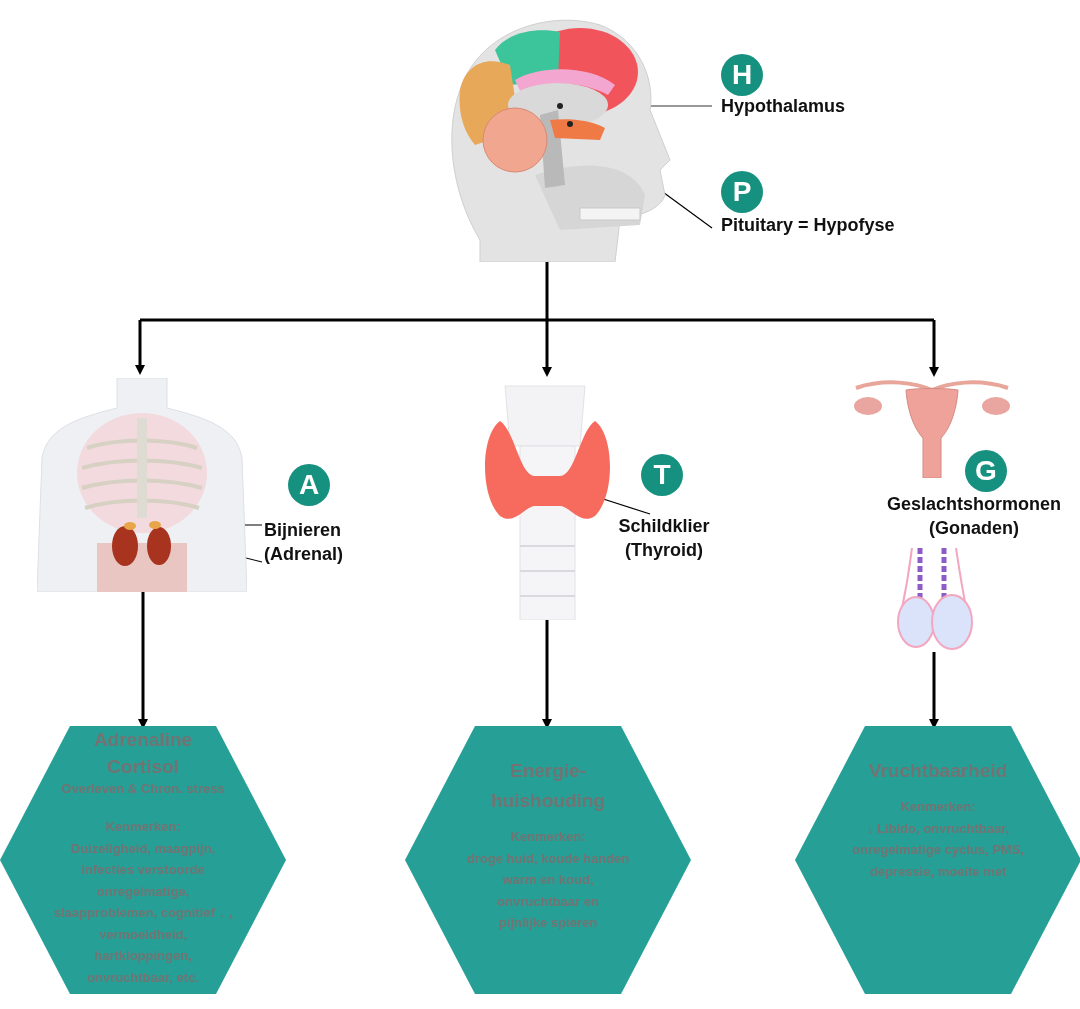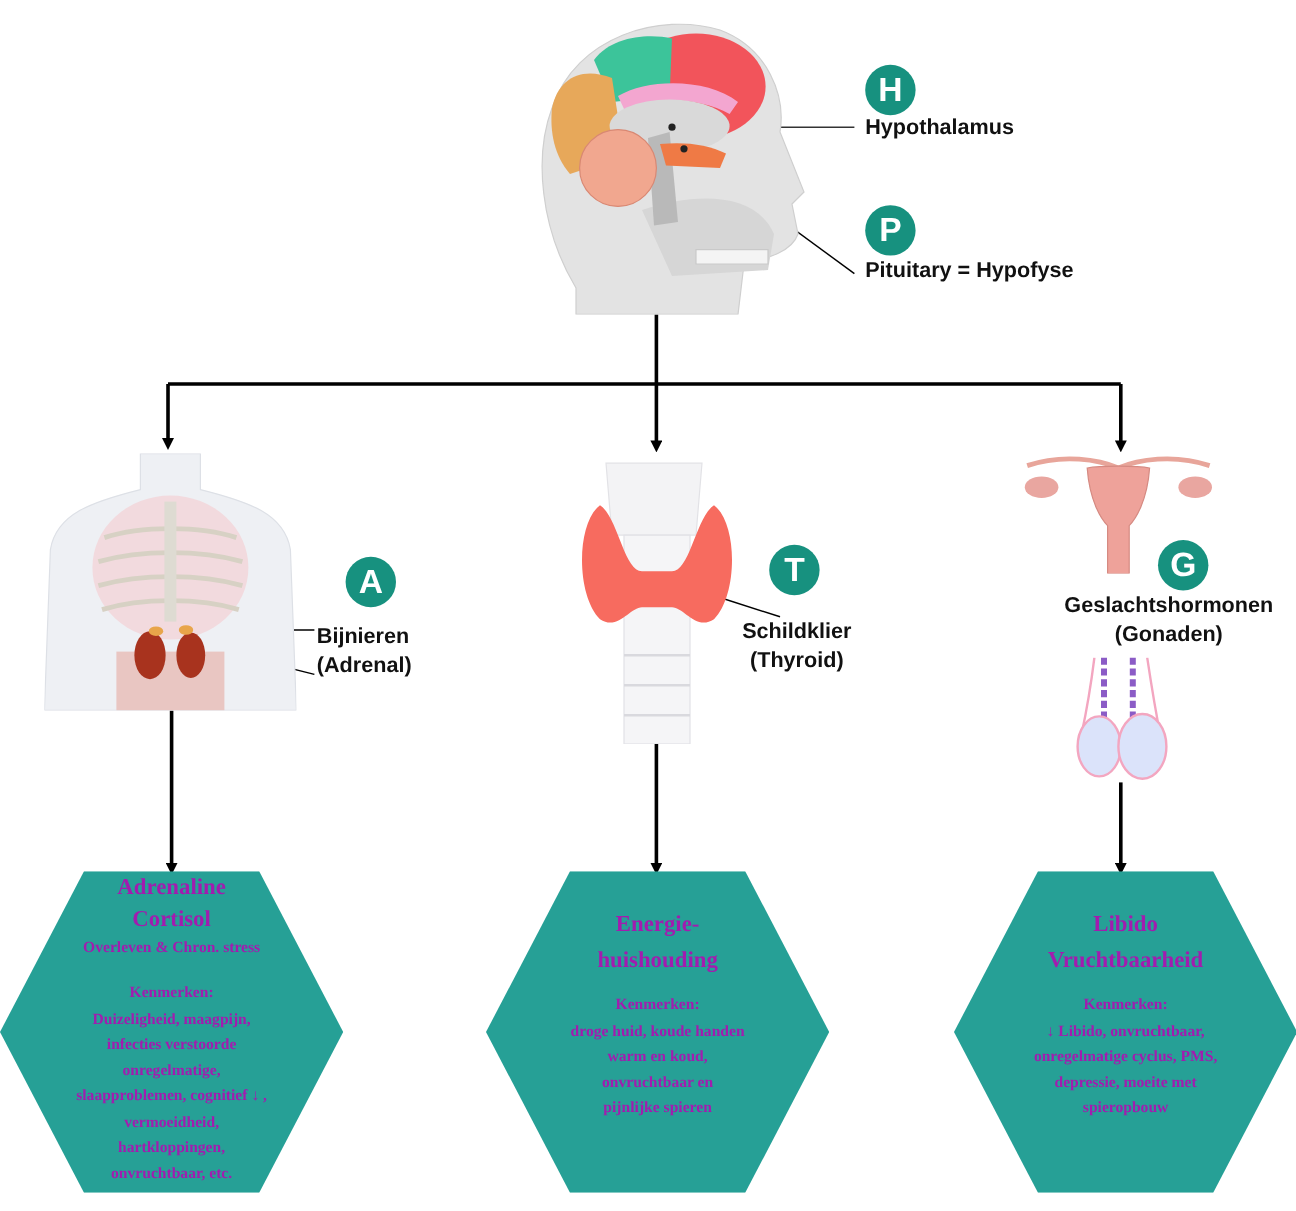--- a/index.html
+++ b/index.html
@@ -5,21 +5,21 @@
   html, body { margin: 0; padding: 0; background: #ffffff; }
   body { width: 1080px; height: 1009px; position: relative; overflow: hidden;
          font-family: "Liberation Sans", sans-serif; color: #111; }
   .abs { position: absolute; }
   .badge { position: absolute; width: 42px; height: 42px; border-radius: 50%;
            background: #17917f; color: #fff; font-weight: bold; font-size: 28px;
            display: flex; align-items: center; justify-content: center; }
   .label { position: absolute; font-weight: bold; font-size: 18px; color: #111; line-height: 24px; }
   .label.center { text-align: center; }
   .hex { position: absolute; width: 286px; height: 268px; }
-  .hex-text { position: absolute; color: #a21caf; font-weight: bold; text-align: center; font-family: Liberation Serif, serif; }
+  .hex-text { position: absolute; color: #737373; font-weight: bold; text-align: center; }
   .hex-title { font-size: 19px; line-height: 30px; }
   .hex-sub { font-size: 13px; line-height: 18px; }
   .hex-body { font-size: 13px; line-height: 21.5px; }
   svg { position: absolute; left: 0; top: 0; }
 </style>
 </head>
 <body>
 
 <svg width="1080" height="1009">
   <defs>
@@ -154,21 +154,19 @@
   <div class="hex-body">droge huid, koude handen</div>
   <div class="hex-body">warm en koud,</div>
   <div class="hex-body">onvruchtbaar en</div>
   <div class="hex-body">pijnlijke spieren</div>
 </div>
 
 <svg class="hex" style="left:795px;top:726px" viewBox="0 0 286 268">
   <polygon points="70,0 216,0 286,134 216,268 70,268 0,134" fill="#26a096"></polygon>
 </svg>
 <div class="hex-text" style="left:815px;top:756px;width:246px">
-  <div class="hex-title">Libido</div>
   <div class="hex-title">Vruchtbaarheid</div>
   <div style="height:10px"></div>
   <div class="hex-body">Kenmerken:</div>
   <div class="hex-body">↓ Libido, onvruchtbaar,</div>
   <div class="hex-body">onregelmatige cyclus, PMS,</div>
   <div class="hex-body">depressie, moeite met</div>
-  <div class="hex-body">spieropbouw</div>
 </div>
 
 </body></html>

